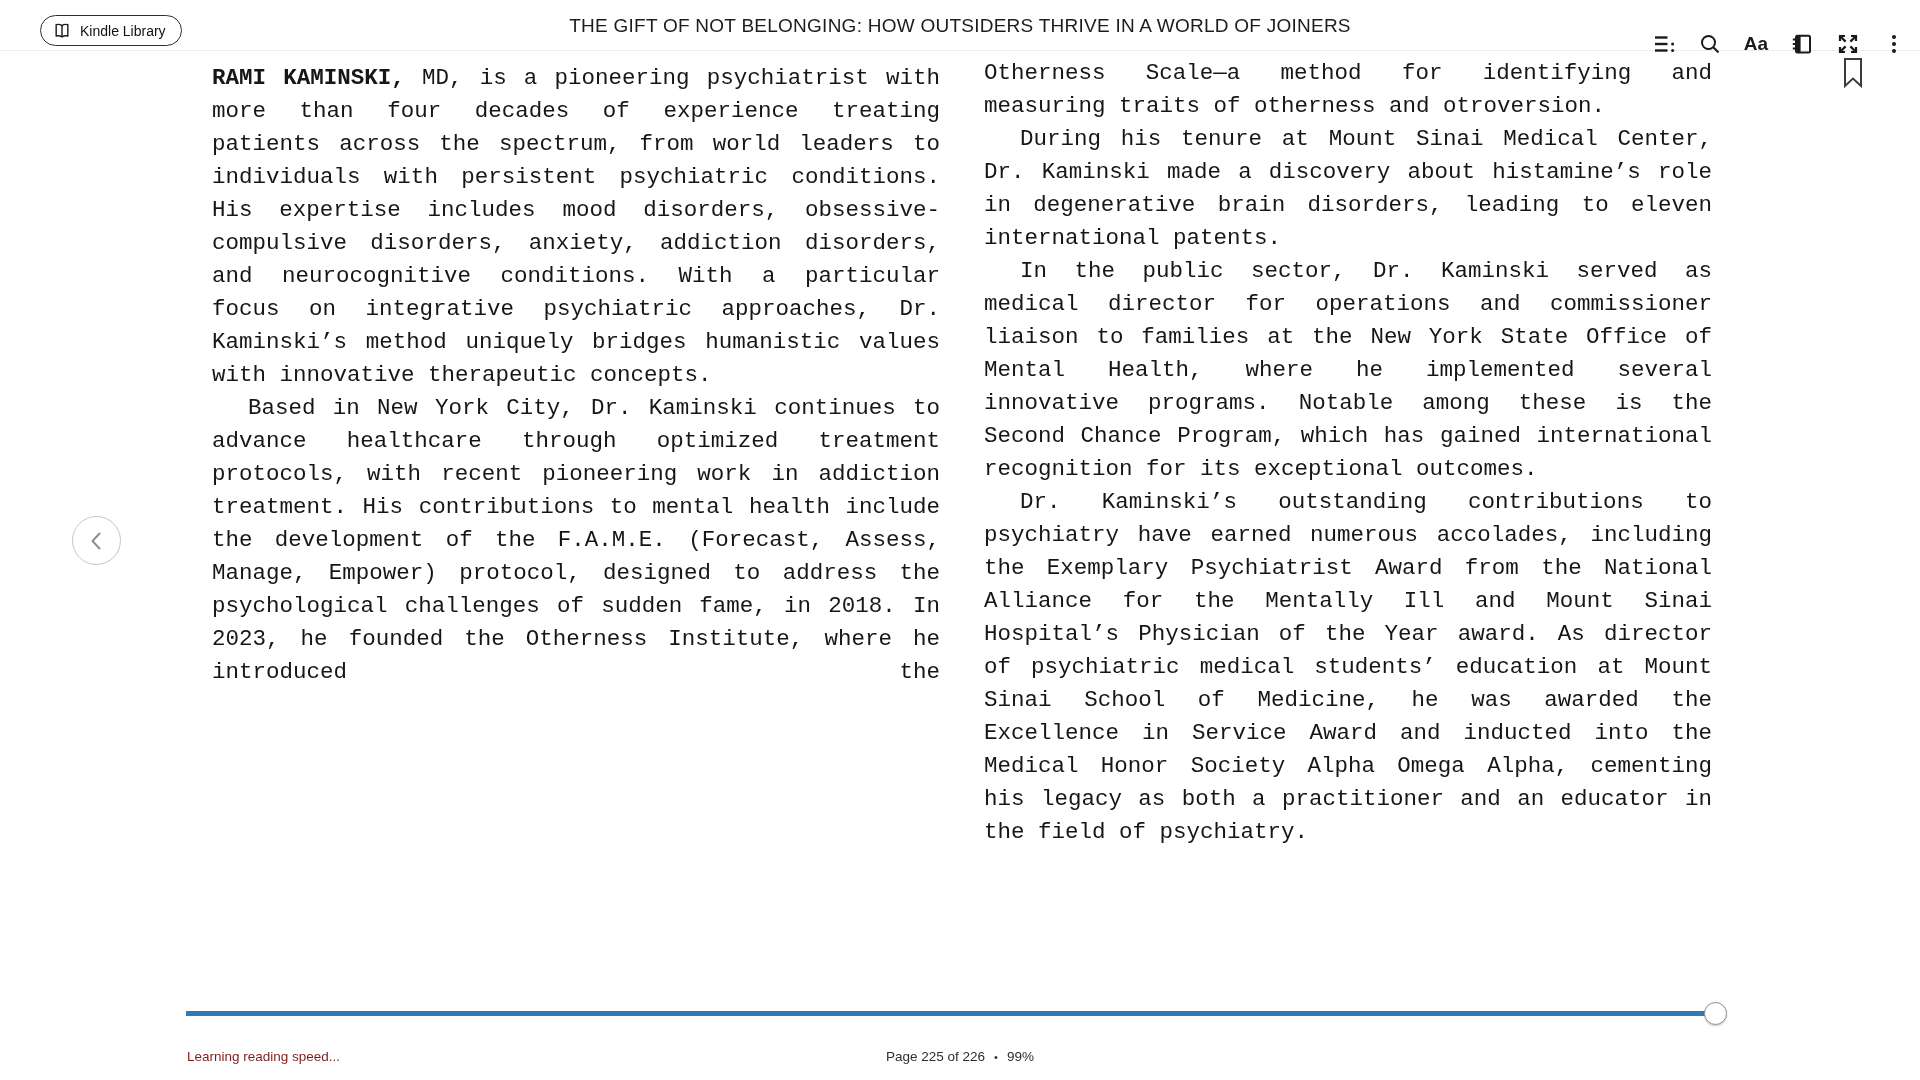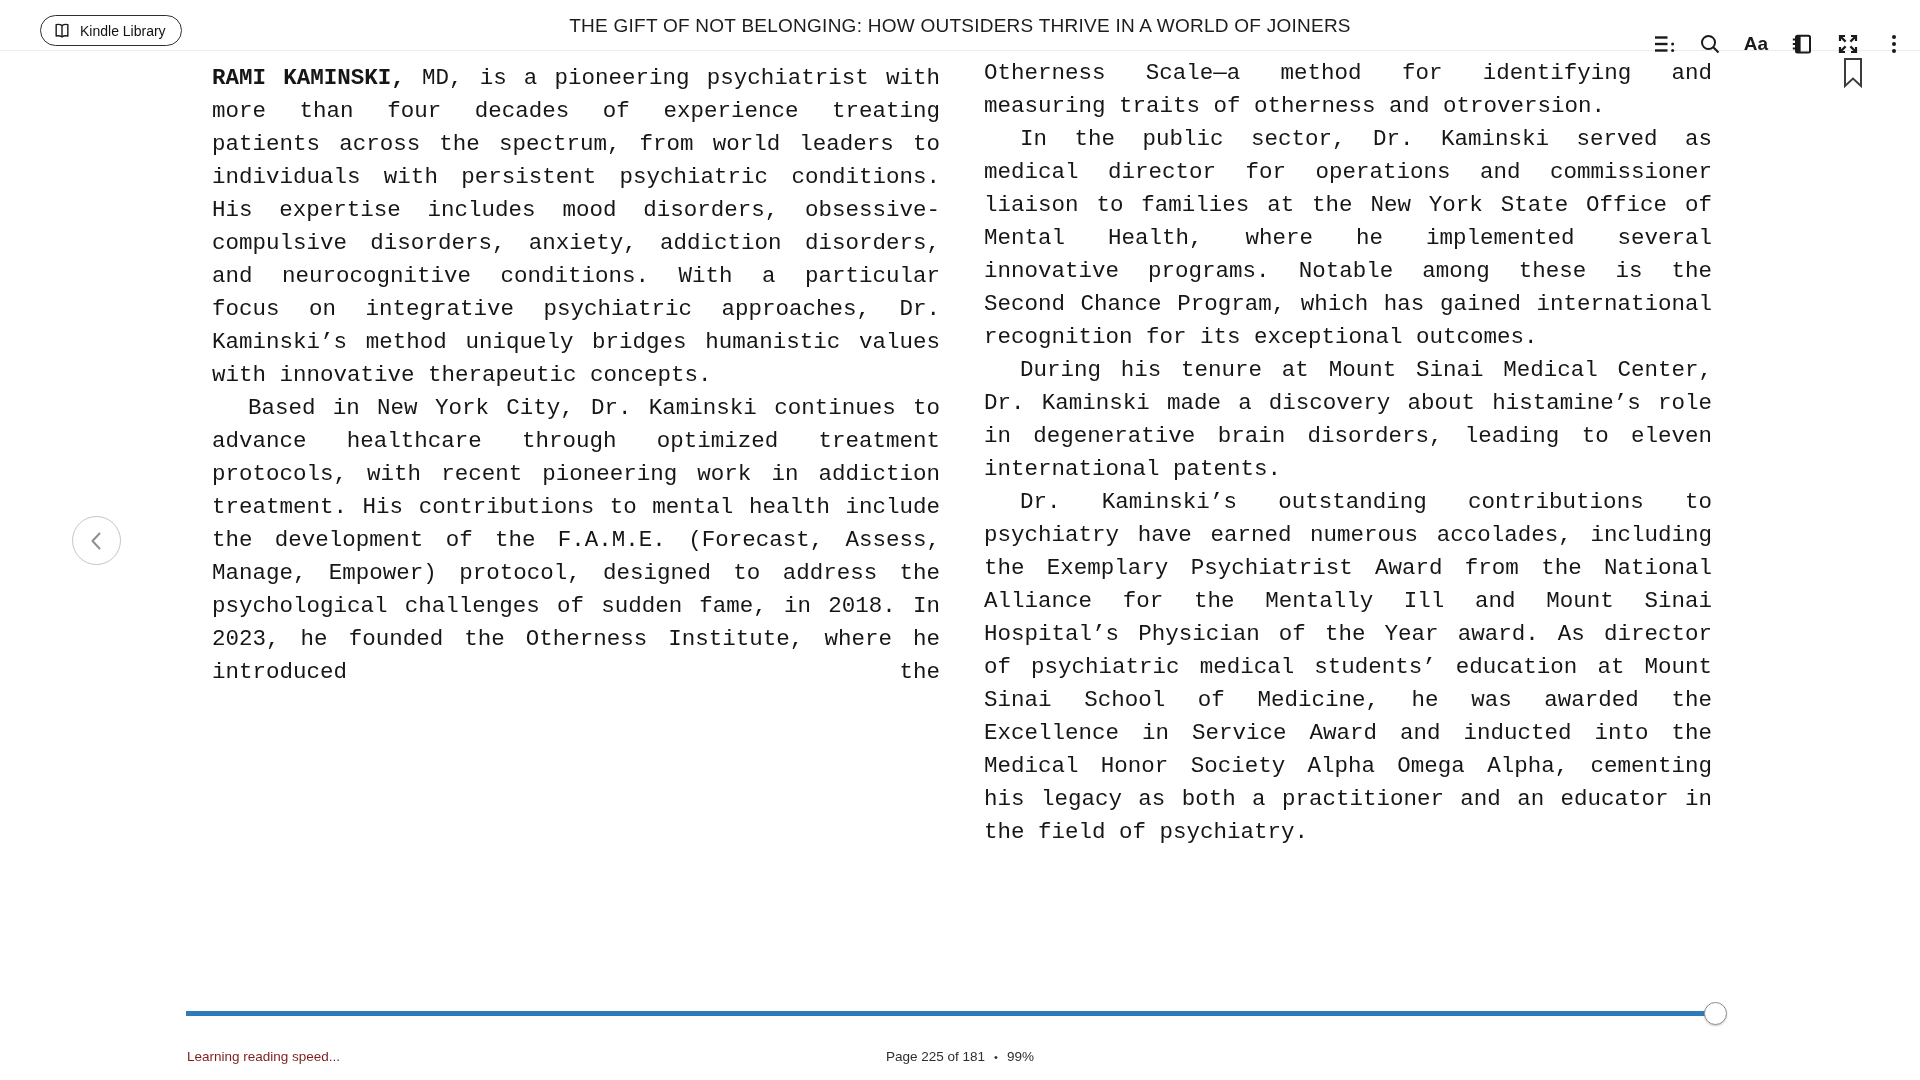--- a/index.html
+++ b/index.html
@@ -150,30 +150,30 @@
     </span>
   </button>
 
   <main>
     <div class="col col-left">
       <p class="bodytext first-p"><span class="lead-bold">RAMI KAMINSKI,</span><span> MD, is a pioneering psychiatrist with more than four decades of experience treating patients across the spectrum, from world leaders to individuals with persistent psychiatric conditions. His expertise includes mood disorders, obsessive-compulsive disorders, anxiety, addiction disorders, and neurocognitive conditions. With a particular focus on integrative psychiatric approaches, Dr. Kaminski’s method uniquely bridges humanistic values with innovative therapeutic concepts.</span></p>
       <p class="bodytext indent cont">Based in New York City, Dr. Kaminski continues to advance healthcare through optimized treatment protocols, with recent pioneering work in addiction treatment. His contributions to mental health include the development of the F.A.M.E. (Forecast, Assess, Manage, Empower) protocol, designed to address the psychological challenges of sudden fame, in 2018. In 2023, he founded the Otherness Institute, where he introduced the</p>
     </div>
     <div class="col col-right">
       <p class="bodytext">Otherness Scale—a method for identifying and measuring traits of otherness and otroversion.</p>
+      <p class="bodytext indent">During his tenure at Mount Sinai Medical Center, Dr. Kaminski made a discovery about histamine’s role in degenerative brain disorders, leading to eleven international patents.</p>
       <p class="bodytext indent">In the public sector, Dr. Kaminski served as medical director for operations and commissioner liaison to families at the New York State Office of Mental Health, where he implemented several innovative programs. Notable among these is the Second Chance Program, which has gained international recognition for its exceptional outcomes.</p>
-      <p class="bodytext indent">During his tenure at Mount Sinai Medical Center, Dr. Kaminski made a discovery about histamine’s role in degenerative brain disorders, leading to eleven international patents.</p>
       <p class="bodytext indent">Dr. Kaminski’s outstanding contributions to psychiatry have earned numerous accolades, including the Exemplary Psychiatrist Award from the National Alliance for the Mentally Ill and Mount Sinai Hospital’s Physician of the Year award. As director of psychiatric medical students’ education at Mount Sinai School of Medicine, he was awarded the Excellence in Service Award and inducted into the Medical Honor Society Alpha Omega Alpha, cementing his legacy as both a practitioner and an educator in the field of psychiatry.</p>
     </div>
   </main>
 
   <footer>
     <div class="progress">
       <div class="progress-fill" style="width: 99%;"></div>
       <div class="progress-handle" style="left: calc(99% - 11px);"></div>
     </div>
     <div class="status-left">Learning reading speed...</div>
     <div class="page-info">
-      <span>Page 225 of 181</span><span class="dot">•</span><span>99%</span>
+      <span>Page 225 of 226</span><span class="dot">•</span><span>99%</span>
     </div>
   </footer>
 
 </div>
 
 </body></html>

